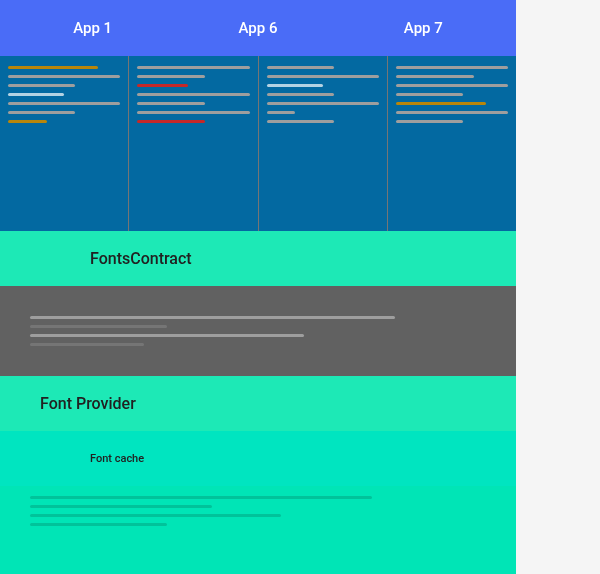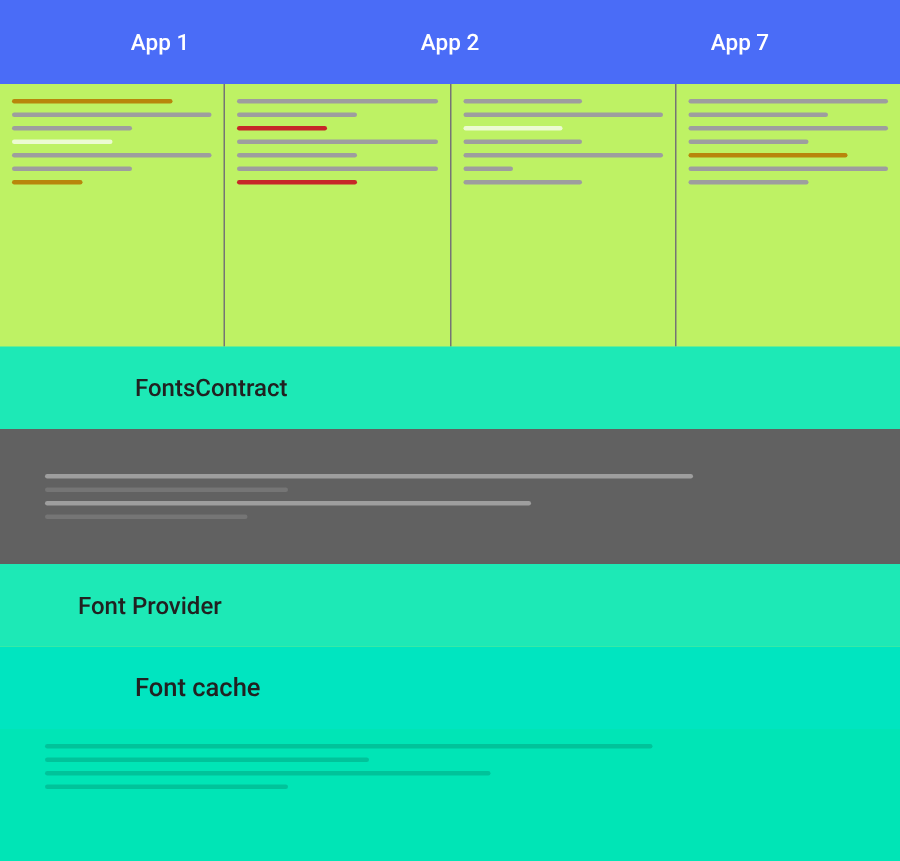--- a/index.html
+++ b/index.html
@@ -10,21 +10,21 @@
 
     body {
       width: 600px;
       height: 574px;
       background: #f5f5f5;
       font-family: 'Roboto', Arial, sans-serif;
       overflow: hidden;
     }
 
     .container {
-      width: 600px;
+      width: 516px;
       height: 574px;
       position: relative;
       background: white;
     }
 
     
     .app-bar {
       background: #4a6cf7;
       height: 56px;
       display: flex;
@@ -39,21 +39,21 @@
       font-weight: 500;
       padding: 8px 16px;
       cursor: pointer;
     }
 
     
     .diagram-area {
       position: relative;
       width: 100%;
       height: calc(574px - 56px);
-      background: #bef264;
+      background: #0369a1;
       overflow: hidden;
     }
 
     
     .app-columns {
       position: absolute;
       top: 0;
       left: 0;
       right: 0;
       height: 175px;
@@ -150,21 +150,21 @@
     
     .font-provider-section {
       position: absolute;
       top: 320px;
       left: 0;
       right: 0;
       height: 55px;
       background: #1de9b6;
       display: flex;
       align-items: center;
-      padding-left: 52px;
+      padding-left: 40px;
     }
 
     .font-provider-label {
       font-size: 16px;
       font-weight: 500;
       color: #212121;
     }
 
     
     .font-cache-section {
@@ -173,21 +173,21 @@
       left: 0;
       right: 0;
       height: 55px;
       background: #00e5c0;
       display: flex;
       align-items: center;
       padding-left: 90px;
     }
 
     .font-cache-label {
-      font-size: 17px;
+      font-size: 11px;
       font-weight: 500;
       color: #212121;
     }
 
     
     .bottom-teal-section {
       position: absolute;
       top: 430px;
       left: 0;
       right: 0;
@@ -210,21 +210,21 @@
       width: 40%;
     }
   </style>
 </head>
 <body>
 
 <div class="container">
 
   <div class="app-bar">
     <div class="app-tab">App 1</div>
-    <div class="app-tab">App 2</div>
+    <div class="app-tab">App 6</div>
     <div class="app-tab">App 7</div>
   </div>
 
   <div class="diagram-area">
 
     <div class="app-columns">
 
       <div class="app-column">
         <div class="app-col-inner">
           <div class="col-line col-line-accent-yellow"></div>

